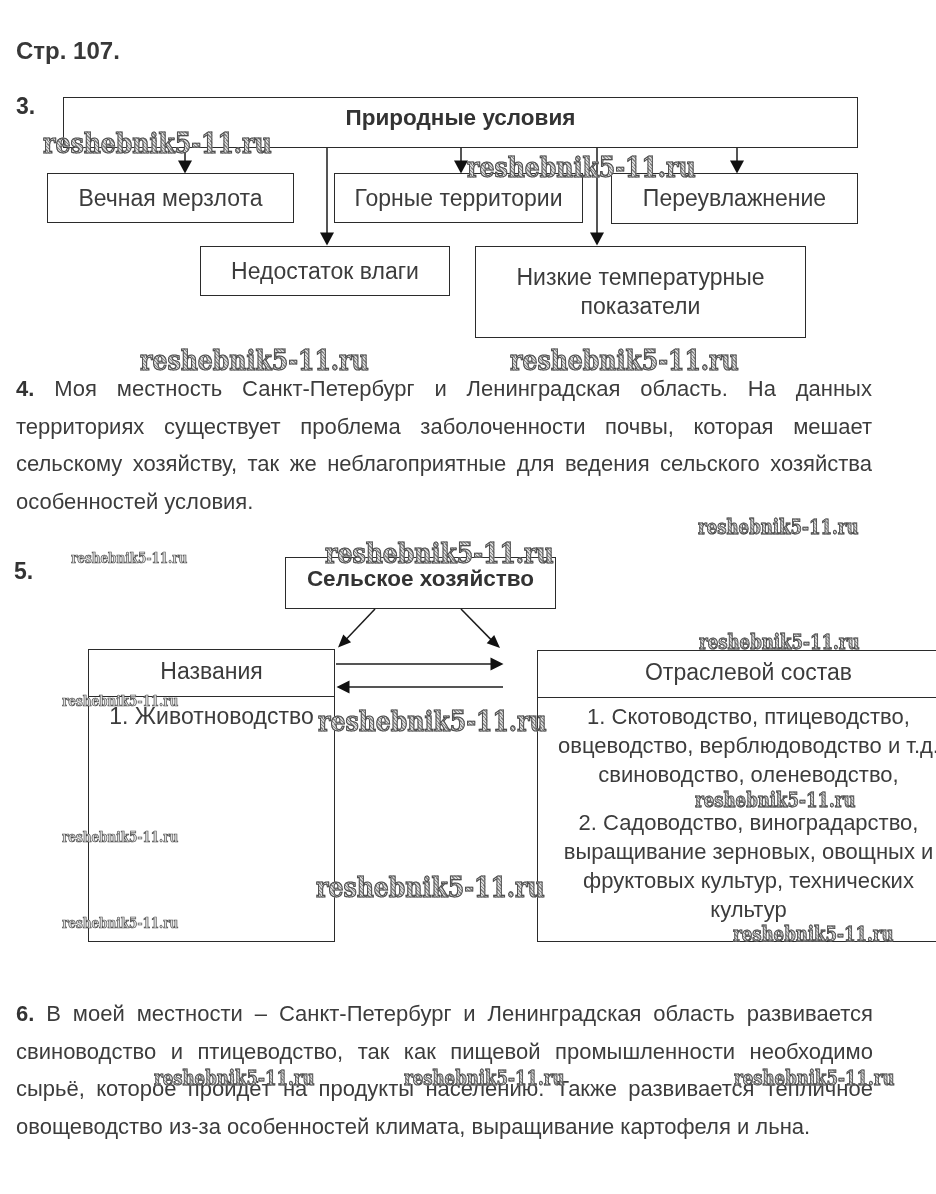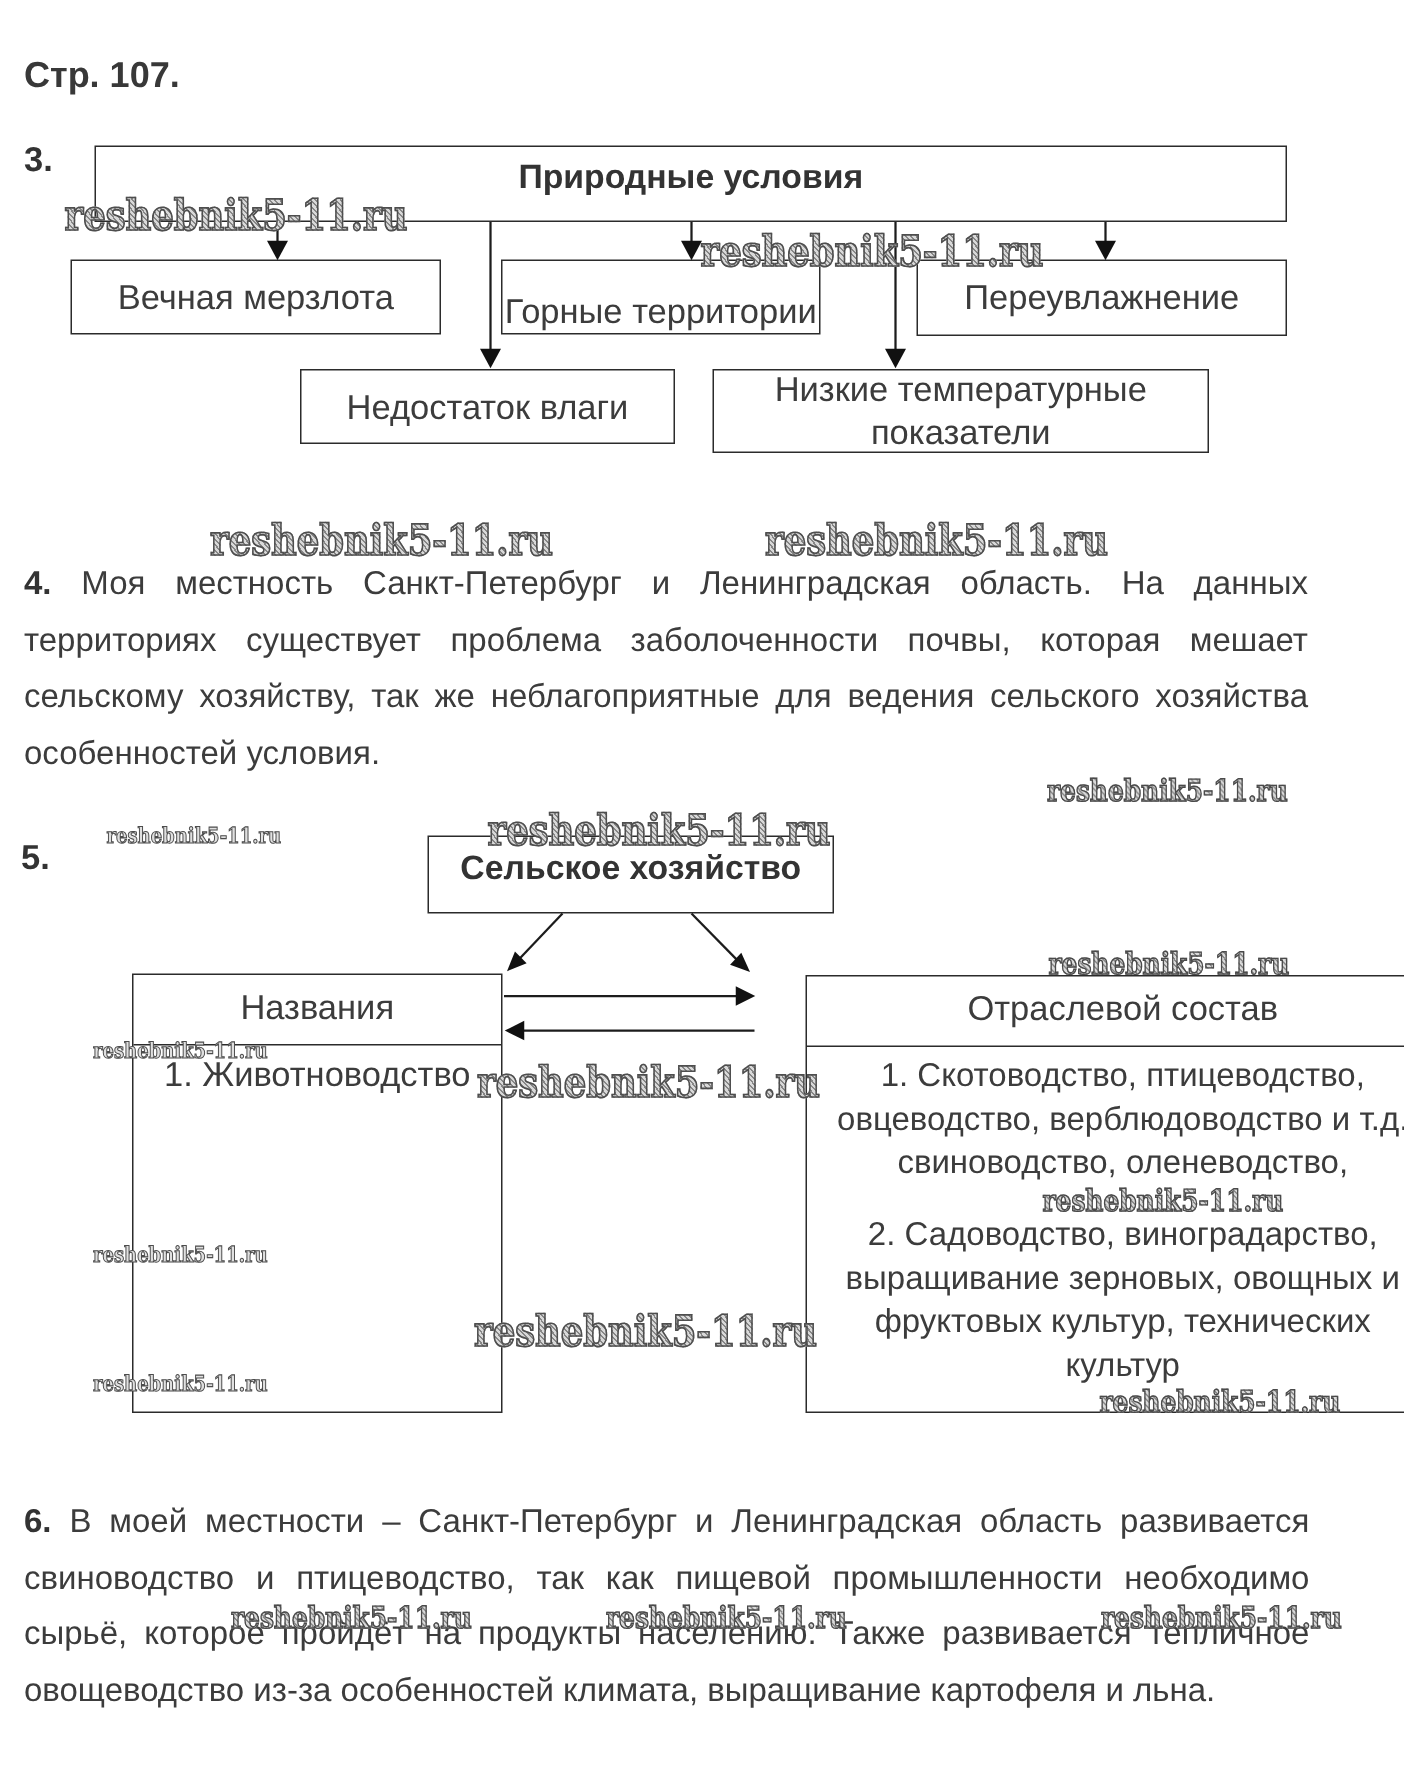--- a/index.html
+++ b/index.html
@@ -119,30 +119,30 @@
   <div class="abs page-heading">Стр. 107.</div>
 
   <div class="abs item-label" style="left:16px; top:95px;">3.</div>
 
   <div class="dbox title" style="left:63px; top:97px; width:795px; height:51px;">
     <span>Природные условия</span>
   </div>
   <div class="dbox" style="left:47px; top:173px; width:247px; height:50px;">
     <span>Вечная мерзлота</span>
   </div>
-  <div class="dbox" style="left:334px; top:173px; width:213px; height:50px;align-items:flex-end;">
+  <div class="dbox" style="left:334px; top:173px; width:249px; height:50px;">
     <span>Горные территории</span>
   </div>
   <div class="dbox" style="left:611px; top:173px; width:247px; height:51px;">
     <span>Переувлажнение</span>
   </div>
   <div class="dbox" style="left:200px; top:246px; width:250px; height:50px;">
     <span>Недостаток влаги</span>
   </div>
-  <div class="dbox" style="left:475px; top:246px; width:331px; height:56px; padding:0 8px;">
+  <div class="dbox" style="left:475px; top:246px; width:331px; height:92px; padding:0 8px;">
     <span>Низкие температурные показатели</span>
   </div>
 
   <div class="para" style="left:16px; top:370px; width:856px;">
       <div class="jline">
         <span class="num">4.</span>
         <span>Моя</span>
         <span>местность</span>
         <span>Санкт-Петербург</span>
         <span>и</span>

